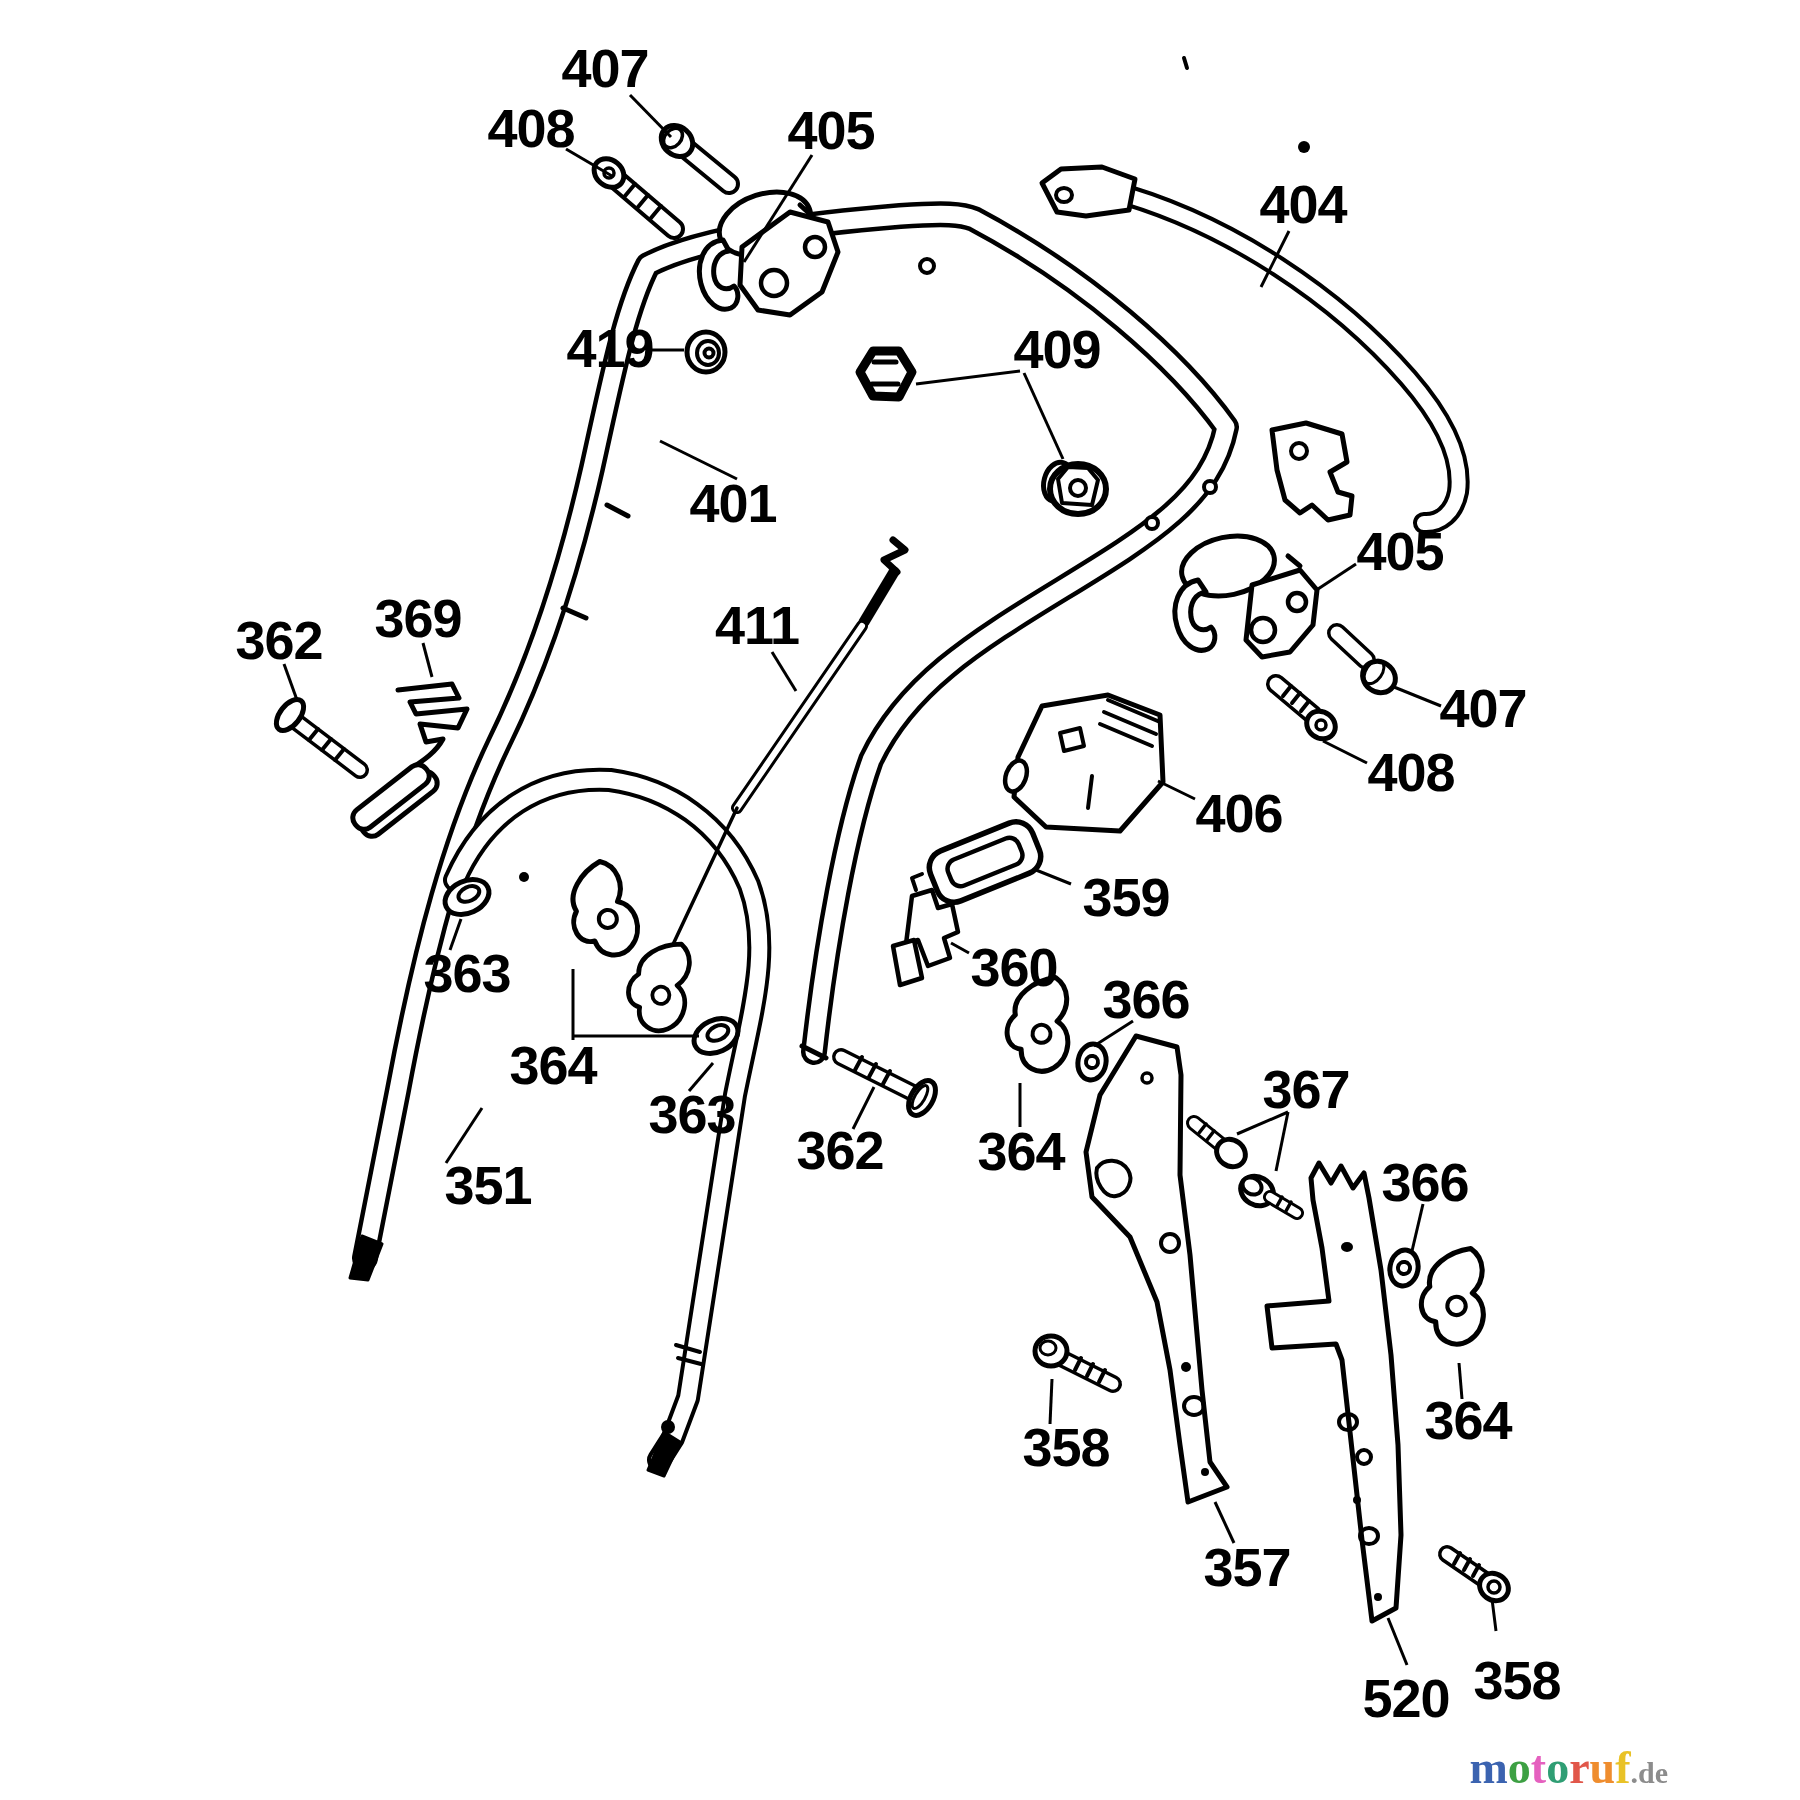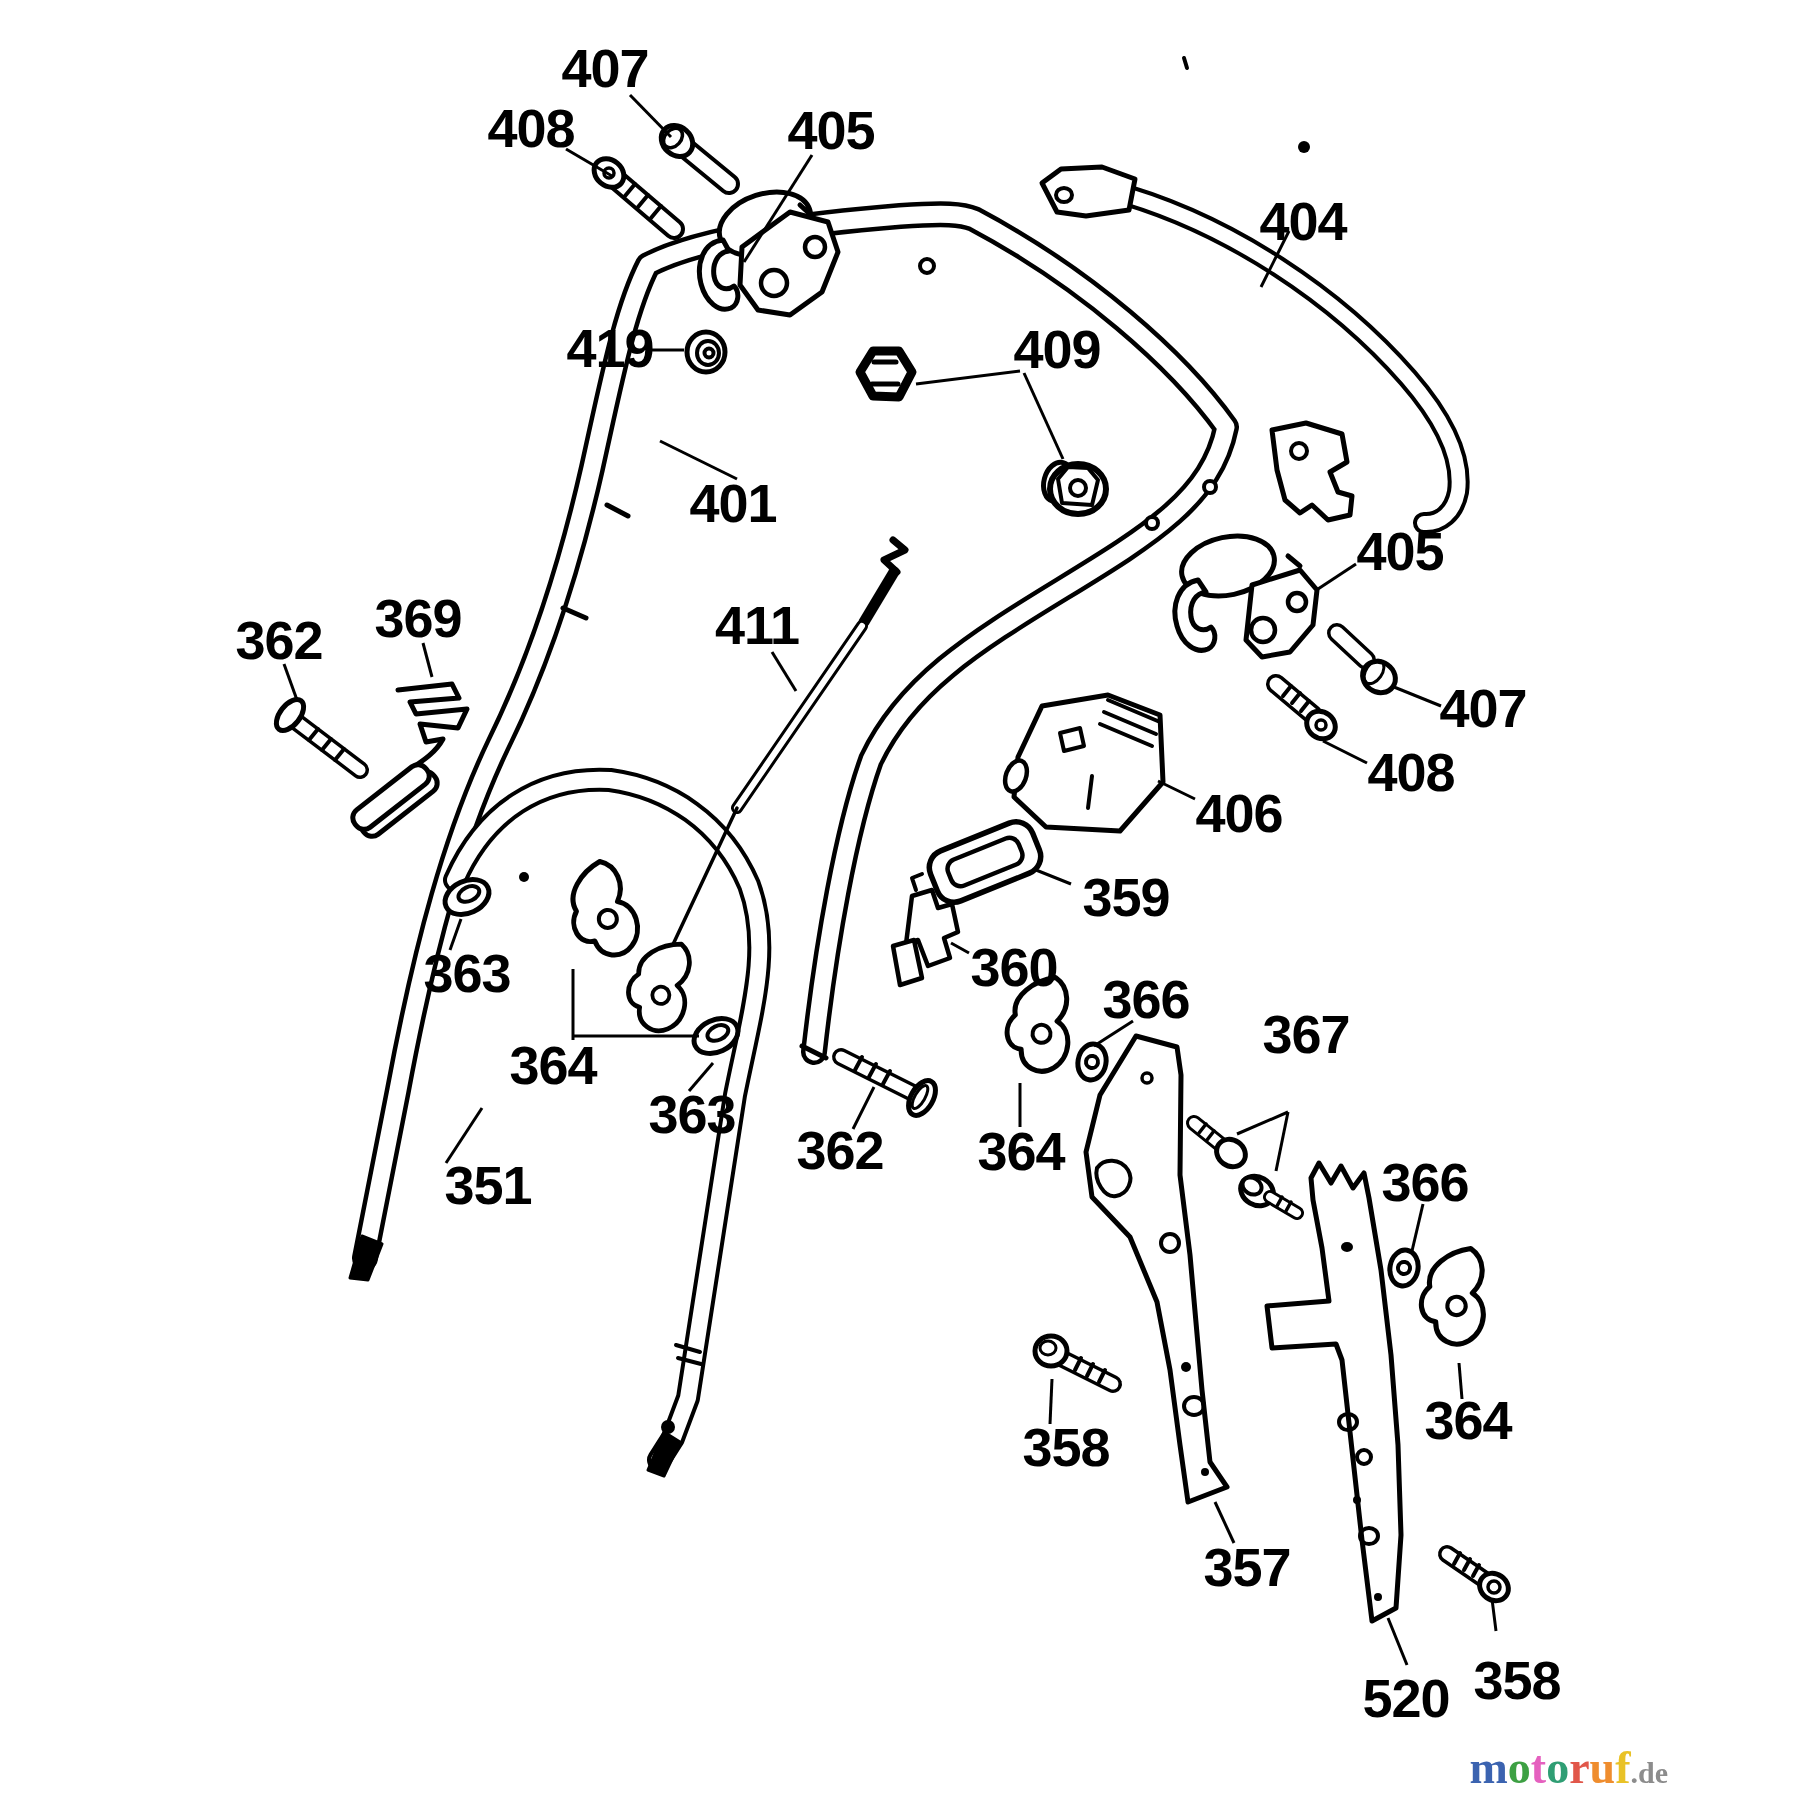--- a/index.html
+++ b/index.html
@@ -307,39 +307,39 @@
       <polyline points="1388,1618 1407,1665" fill="none" stroke="#000000" stroke-width="3"></polyline>
       <polyline points="1496,1631 1492,1599" fill="none" stroke="#000000" stroke-width="3"></polyline>
       <polyline points="446,1163 482,1108" fill="none" stroke="#000000" stroke-width="3"></polyline>
     </svg>
 
   <div id="labels">
       <div class="plabel" style="left: 605px; top: 68px;">407</div>
       <div class="plabel" style="left: 531px; top: 128px;">408</div>
       <div class="plabel" style="left: 831px; top: 130px;">405</div>
       <div class="plabel" style="left: 610px; top: 348px; text-align: right;">419</div>
-      <div class="plabel" style="left: 1303px; top: 221px;">404</div>
+      <div class="plabel" style="left: 1303px; top: 204px;">404</div>
       <div class="plabel" style="left: 1057px; top: 349px;">409</div>
       <div class="plabel" style="left: 733px; top: 503px;">401</div>
       <div class="plabel" style="left: 757px; top: 625px;">411</div>
       <div class="plabel" style="left: 279px; top: 640px;">362</div>
       <div class="plabel" style="left: 418px; top: 618px;">369</div>
       <div class="plabel" style="left: 1400px; top: 551px;">405</div>
       <div class="plabel" style="left: 1483px; top: 708px;">407</div>
       <div class="plabel" style="left: 1411px; top: 772px;">408</div>
       <div class="plabel" style="left: 1239px; top: 813px;">406</div>
       <div class="plabel" style="left: 1115px; top: 897px; margin-left: 11px;">359</div>
       <div class="plabel" style="left: 1014px; top: 967px;">360</div>
       <div class="plabel" style="left: 467px; top: 973px;">363</div>
       <div class="plabel" style="left: 553px; top: 1065px;">364</div>
       <div class="plabel" style="left: 692px; top: 1114px;">363</div>
       <div class="plabel" style="left: 840px; top: 1150px;">362</div>
       <div class="plabel" style="left: 1021px; top: 1151px;">364</div>
       <div class="plabel" style="left: 1146px; top: 999px;">366</div>
-      <div class="plabel" style="left: 1306px; top: 1034px;">367</div>
+      <div class="plabel" style="left: 1306px; top: 1089px;">367</div>
       <div class="plabel" style="left: 1425px; top: 1182px;">366</div>
       <div class="plabel" style="left: 1468px; top: 1420px;">364</div>
       <div class="plabel" style="left: 1066px; top: 1447px;">358</div>
       <div class="plabel" style="left: 1247px; top: 1567px;">357</div>
       <div class="plabel" style="left: 1406px; top: 1698px;">520</div>
       <div class="plabel" style="left: 1517px; top: 1680px;">358</div>
       <div class="plabel" style="left: 488px; top: 1185px;">351</div>
     </div>
 
   <div id="watermark"><span id="wm-main"><span style="color: rgb(59, 99, 176);">m</span><span style="color: rgb(61, 160, 67);">o</span><span style="color: rgb(229, 96, 191);">t</span><span style="color: rgb(47, 158, 116);">o</span><span style="color: rgb(225, 87, 74);">r</span><span style="color: rgb(239, 141, 46);">u</span><span style="color: rgb(233, 194, 39);">f</span></span><span id="wm-suffix" class="suffix" style="color: rgb(140, 140, 140);">.de</span></div>

